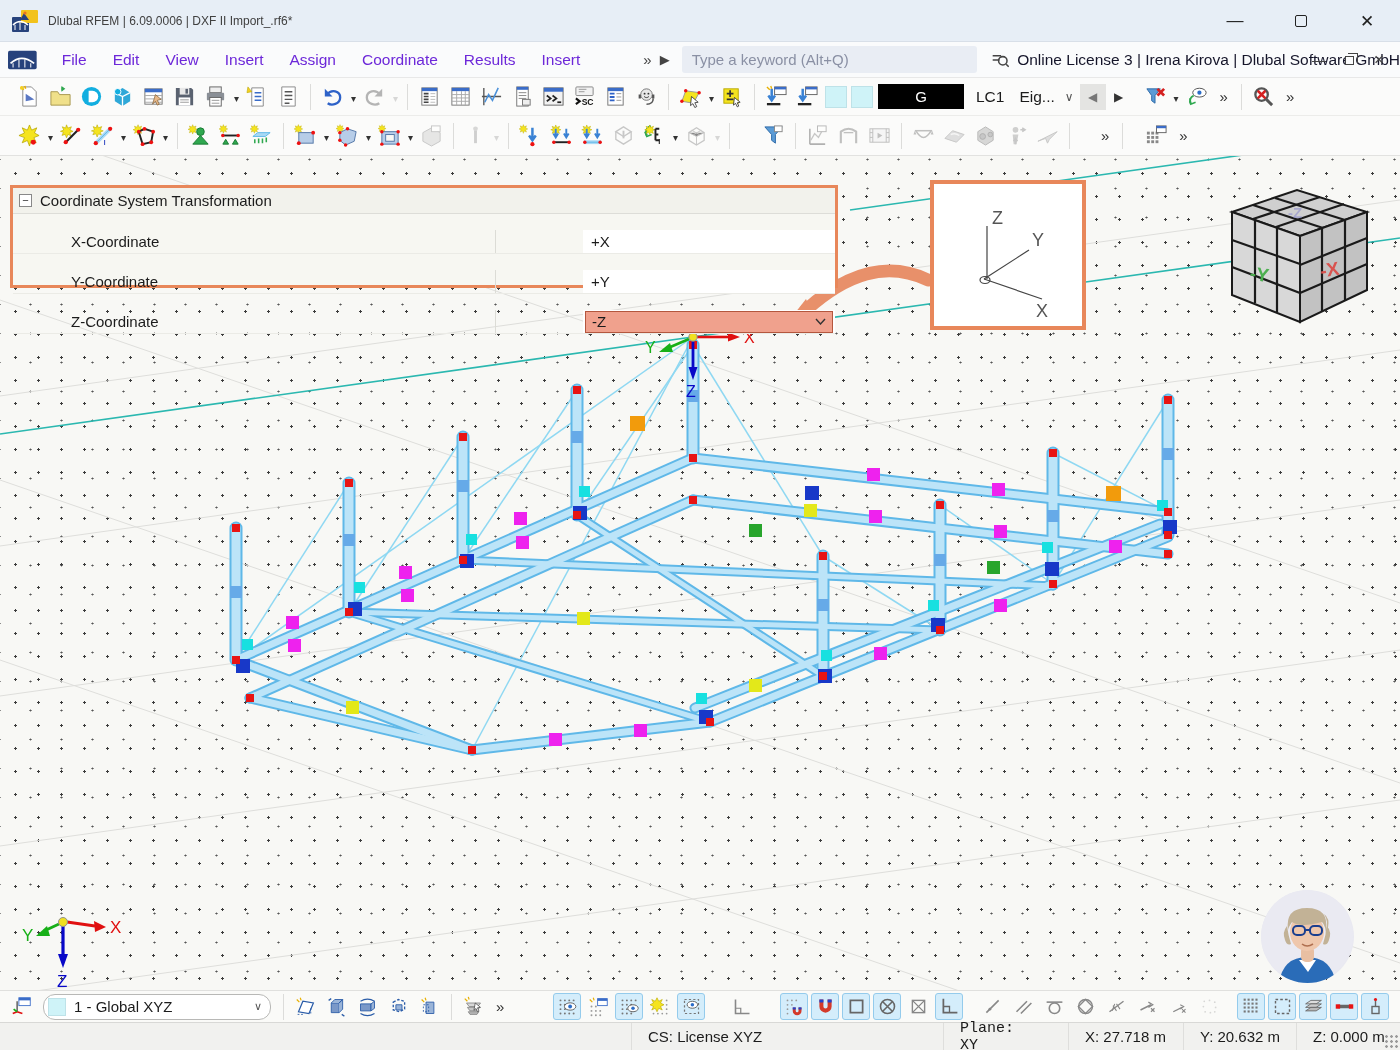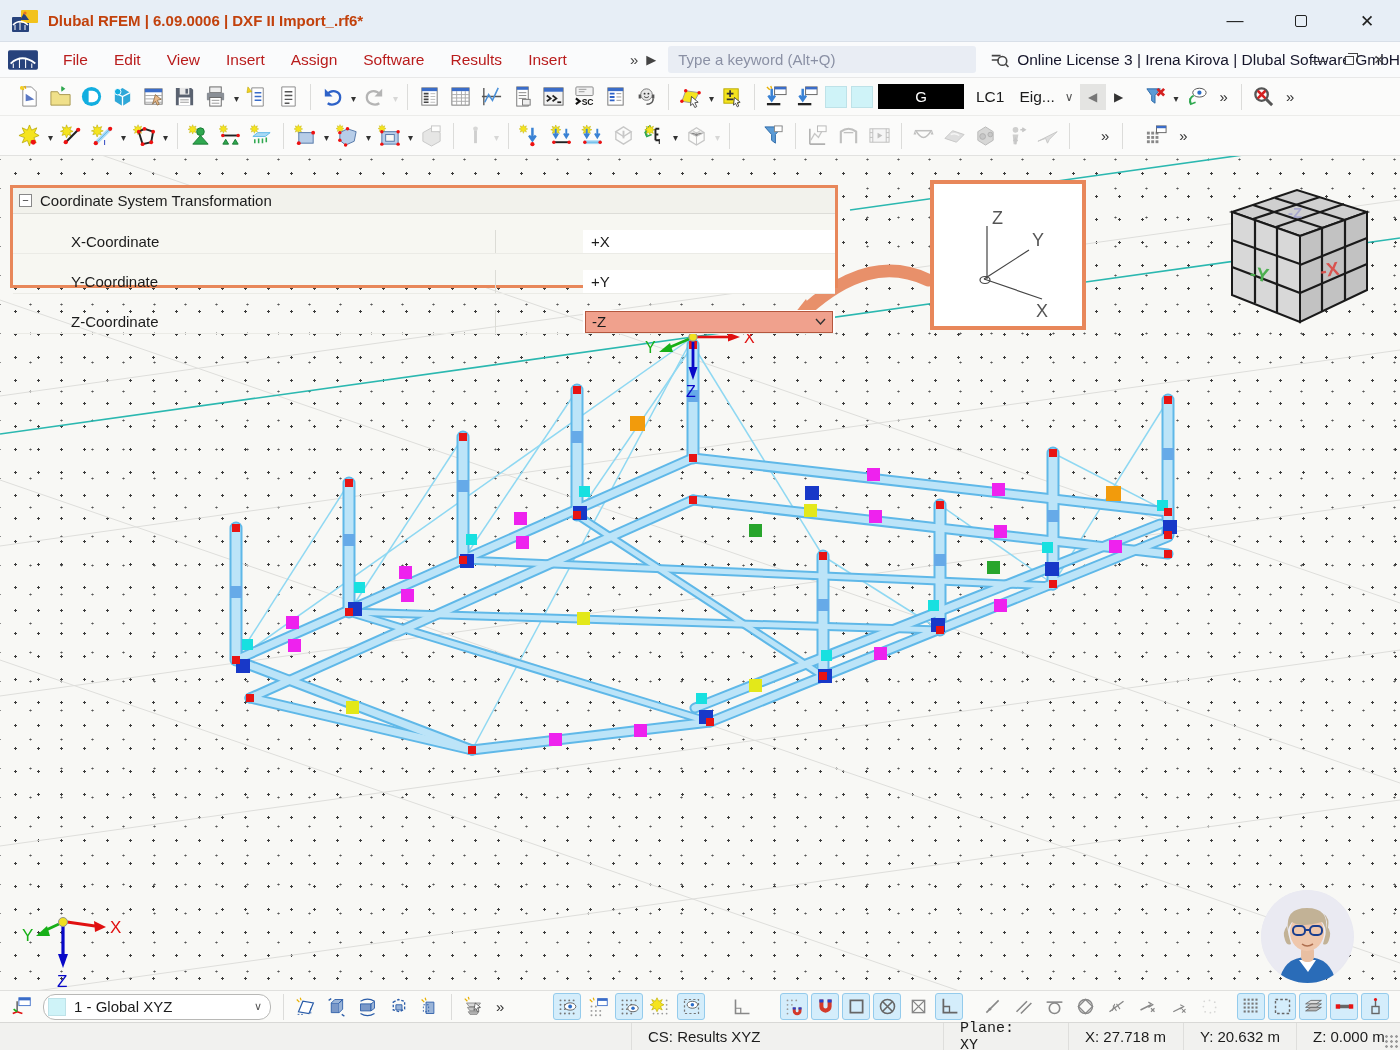--- a/index.html
+++ b/index.html
@@ -4,31 +4,31 @@
 <style>
   * { margin:0; padding:0; box-sizing:border-box; }
   html,body { width:1400px; height:1050px; overflow:hidden;
     font-family:"Liberation Sans", sans-serif; background:#fff; }
   .app { position:relative; width:1400px; height:1050px; background:#F3F3F1; }
 
   
   .titlebar { position:absolute; left:0; top:0; width:1400px; height:42px;
     background:#E7EEF6; display:flex; align-items:center; border-bottom:1px solid #D8DFE8; }
   .titlebar .logo { width:26px; height:22px; margin:0 10px 0 12px; }
-  .title-text { font-size:15px; color:#c2410c;font-weight:bold; }
+  .title-text { font-size:12px; color:#404040; }
   .win-controls { position:absolute; right:0; top:0; height:42px; display:flex; }
   .wbtn { width:66px; height:42px; display:flex; align-items:center; justify-content:center;
     font-size:17px; color:#222; cursor:default; }
   .wbtn .maxbox { width:12px; height:12px; border:1.4px solid #222; border-radius:2px; display:block; }
 
   
   .menubar { position:absolute; left:0; top:42px; width:1400px; height:36px;
     background:#FAFBFC; display:flex; align-items:center; border-bottom:1px solid #E8E8E8; }
   .flag { width:34px; height:24px; margin:0 12px 0 8px; }
-  .menu-item { font-size:15.5px; color:#b91c1c; padding:6px 13px; }
+  .menu-item { font-size:15.5px; color:#6d28d9; padding:6px 13px; }
   .chev { color:#444; font-size:13px; padding:0 4px; }
   .searchbox { width:348px; height:27px; background:#E9EDF4; border-radius:3px; margin-left:8px;
     display:flex; align-items:center; padding-left:10px; font-size:15px; color:#8a90a4; }
   .search-list-icon { margin-left:14px; width:22px; height:22px; }
   .license { font-size:15.5px; color:#15152a; margin-left:8px; white-space:nowrap; }
   .mdi-controls { position:absolute; right:6px; top:0; height:36px; display:flex; align-items:center; }
   .mbtn { width:30px; height:28px; display:flex; align-items:center; justify-content:center;
     color:#444; font-size:14px; }
   .mbtn .restore { width:9px; height:9px; border:1.2px solid #444; position:relative; background:#fafbfc; }
   .mbtn .restore::before { content:""; position:absolute; left:2px; top:-4px; width:9px; height:9px;
@@ -139,21 +139,21 @@
     <svg class="flag" viewBox="0 0 34 24">
       <rect x="0" y="1" width="34" height="22" rx="2" fill="#27427C"></rect>
       <path d="M3 16 Q16 4 31 16" stroke="#fff" stroke-width="2" fill="none"></path>
       <path d="M6 16v5M13 11v10M20 11v10M27 16v5" stroke="#fff" stroke-width="1.2"></path>
     </svg>
     <span class="menu-item">File</span>
     <span class="menu-item">Edit</span>
     <span class="menu-item">View</span>
     <span class="menu-item">Insert</span>
     <span class="menu-item">Assign</span>
-    <span class="menu-item">Software</span>
+    <span class="menu-item">Coordinate</span>
     <span class="menu-item">Results</span>
     <span class="menu-item">Insert</span>
     <span class="chev" style="margin-left:46px;font-size:15px;">»</span>
     <span class="chev">▶</span>
     <div class="searchbox">
       <span>Type a keyword (Alt+Q)</span>
     </div>
     <svg class="search-list-icon" viewBox="0 0 22 22">
       <path d="M2 6h10M2 11h8" stroke="#444" stroke-width="1.8"></path>
       <circle cx="14" cy="12" r="5" fill="none" stroke="#444" stroke-width="1.8"></circle>
@@ -1242,21 +1242,21 @@
       <svg viewBox="0 0 24 24">
           <path d="M12 3v9" stroke="#666" stroke-width="1.6"></path>
           <circle cx="12" cy="4" r="1.8" fill="#E81414"></circle>
           <rect x="8" y="12" width="8" height="8" fill="none" stroke="#666" stroke-width="1.6"></rect>
         </svg>
     </span>
   </div>
 
   <div class="statusbar">
     <div style="width:631px;"></div>
-    <div class="st-cell" style="width:312px;">CS: Results XYZ</div>
+    <div class="st-cell" style="width:312px;">CS: License XYZ</div>
     <div class="st-cell" style="width:97px;font-family:Liberation Mono, monospace;">Plane: XY</div>
     <div class="st-cell" style="width:115px;margin-left:28px;">X: 27.718 m</div>
     <div class="st-cell" style="width:113px;">Y: 20.632 m</div>
     <div class="st-cell" style="flex:1;">Z: 0.000 m</div>
     <div class="grip"></div>
   </div>
 
 </div>
 
 </body></html>

